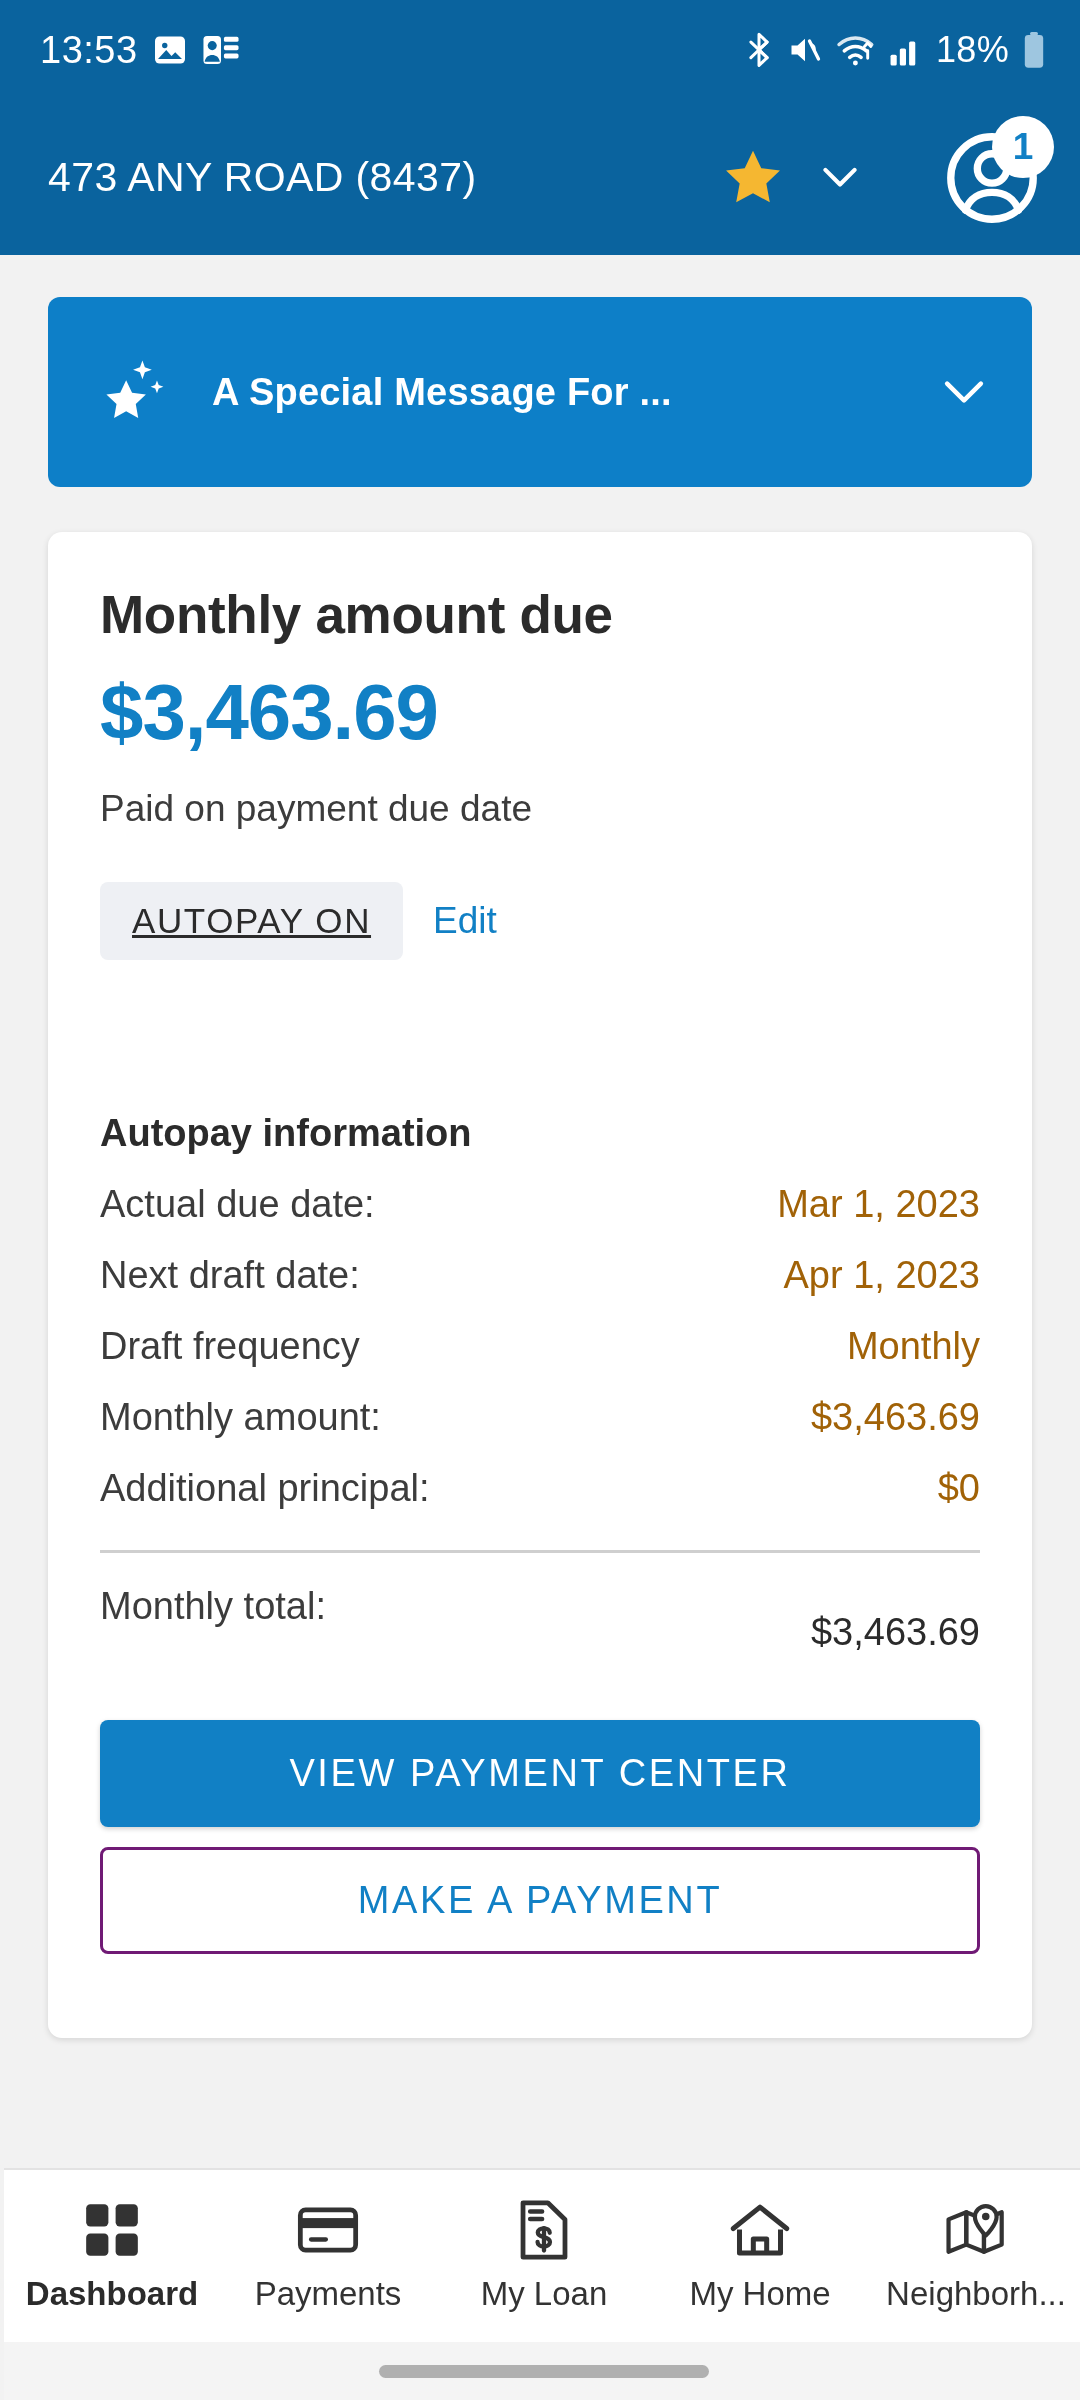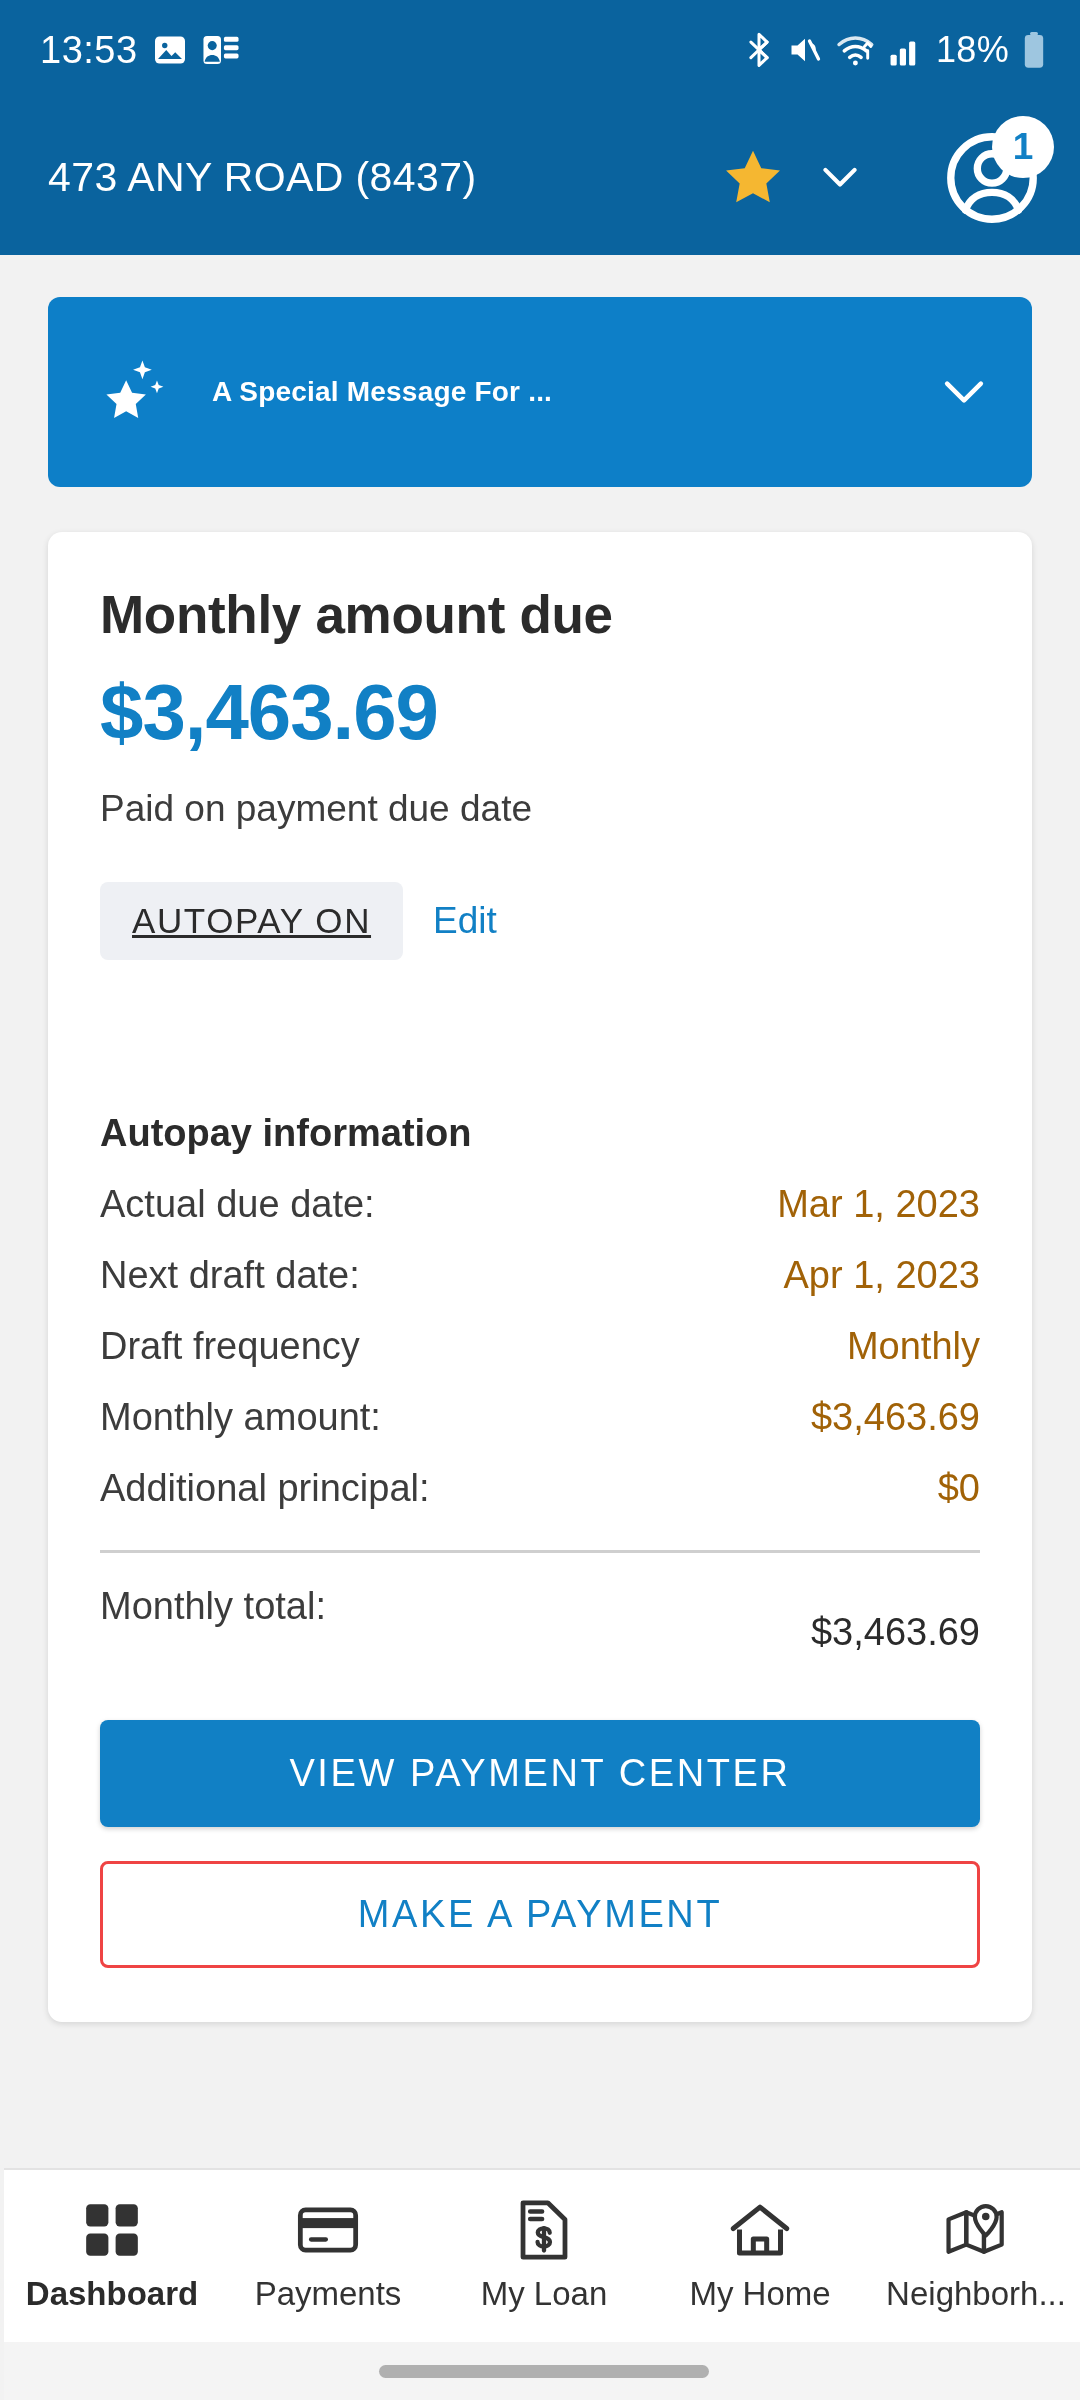--- a/index.html
+++ b/index.html
@@ -39,29 +39,29 @@
     font-size:37px; font-weight:700;
     display:flex; align-items:center; justify-content:center;
   }
 
   
   .banner {
     margin:42px 48px 0 48px; height:190px;
     background:#0d7fc8; border-radius:12px; color:#fff;
     display:flex; align-items:center; padding:0 44px 0 52px;
   }
-  .banner-title { font-size:28px; font-weight:700; margin-left:38px; letter-spacing:.2px; }
+  .banner-title { font-size:38px; font-weight:700; margin-left:38px; letter-spacing:.2px; }
   .banner-spacer { flex:1; }
 
   
   .card {
     margin:45px 48px 0 48px;
     background:#fff; border-radius:14px;
     box-shadow:0 2px 6px rgba(0,0,0,.12);
-    padding:52px 52px 54px 52px;
+    padding:52px 52px 84px 52px;
   }
   .card-title { font-size:53px; font-weight:700; color:#2b2b2b; letter-spacing:-.3px; }
   .amount { font-size:78px; font-weight:700; color:#1180c5; margin-top:22px; letter-spacing:-1px; }
   .subtext { font-size:37px; color:#3c3c3c; margin-top:30px; }
 
   .chiprow { display:flex; align-items:center; margin-top:52px; }
   .chip {
     background:#eef0f4; color:#2b2b2b;
     font-size:35px; letter-spacing:1.6px;
     padding:19px 32px; border-radius:8px;text-decoration:underline;
@@ -84,22 +84,22 @@
   .btn {
     display:flex; align-items:center; justify-content:center;
     height:107px; border-radius:8px;
     font-size:38px; letter-spacing:2.6px;
   }
   .btn-primary {
     margin-top:66px; background:#1180c5; color:#fff;
     box-shadow:0 2px 5px rgba(0,0,0,.18);
   }
   .btn-outline {
-    margin-top:34px; background:#fff; color:#1180c5;
-    border:3px solid #ef4444;
+    margin-top:20px; background:#fff; color:#1180c5;
+    border:3px solid #701a75;
   }
 
   
   .navwrap {
     position:absolute; left:4px; bottom:0; width:1080px;
     background:#fff; border-top:2px solid #e3e3e3;
   }
   .nav { display:flex; height:172px; }
   .nav-item {
     flex:1; display:flex; flex-direction:column;

